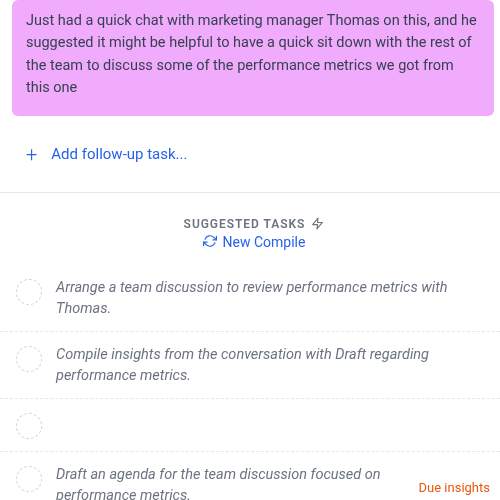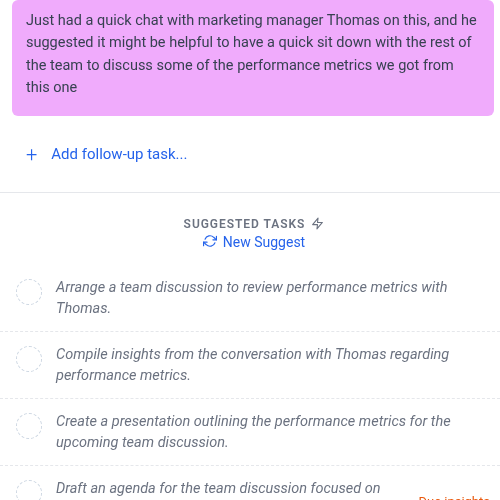--- a/index.html
+++ b/index.html
@@ -133,42 +133,39 @@
     </span>
   </div>
   <div class="new-suggest">
     <span>
       <svg width="14" height="14" viewBox="0 0 24 24" fill="none" stroke="currentColor" stroke-width="2" stroke-linecap="round" stroke-linejoin="round">
           <polyline points="23 4 23 10 17 10"></polyline>
           <polyline points="1 20 1 14 7 14"></polyline>
           <path d="M3.51 9a9 9 0 0 1 14.85-3.36L23 10M1 14l4.64 4.36A9 9 0 0 0 20.49 15"></path>
         </svg>
     </span>
-    <span>New Suggest</span>
+    <span>New Compile</span>
   </div>
 </div>
 
 <ul class="task-list">
   <li class="task-item">
     <span class="task-circle"></span>
     <div class="task-body">
       <span class="task-text">Arrange a team discussion to review performance metrics with Thomas.</span>
     </div>
   </li>
   <li class="task-item">
     <span class="task-circle"></span>
     <div class="task-body">
-      <span class="task-text">Compile insights from the conversation with Thomas regarding performance metrics.</span>
+      <span class="task-text">Compile insights from the conversation with Draft regarding performance metrics.</span>
     </div>
   </li>
   <li class="task-item">
     <span class="task-circle"></span>
-    <div class="task-body">
-      <span class="task-text">Create a presentation outlining the performance metrics for the upcoming team discussion.</span>
-    </div>
   </li>
   <li class="task-item">
     <span class="task-circle"></span>
     <div class="task-body">
       <span class="task-text">Draft an agenda for the team discussion focused on performance metrics.</span>
       <span class="task-meta">Due insights</span>
     </div>
   </li>
 
 </ul>

